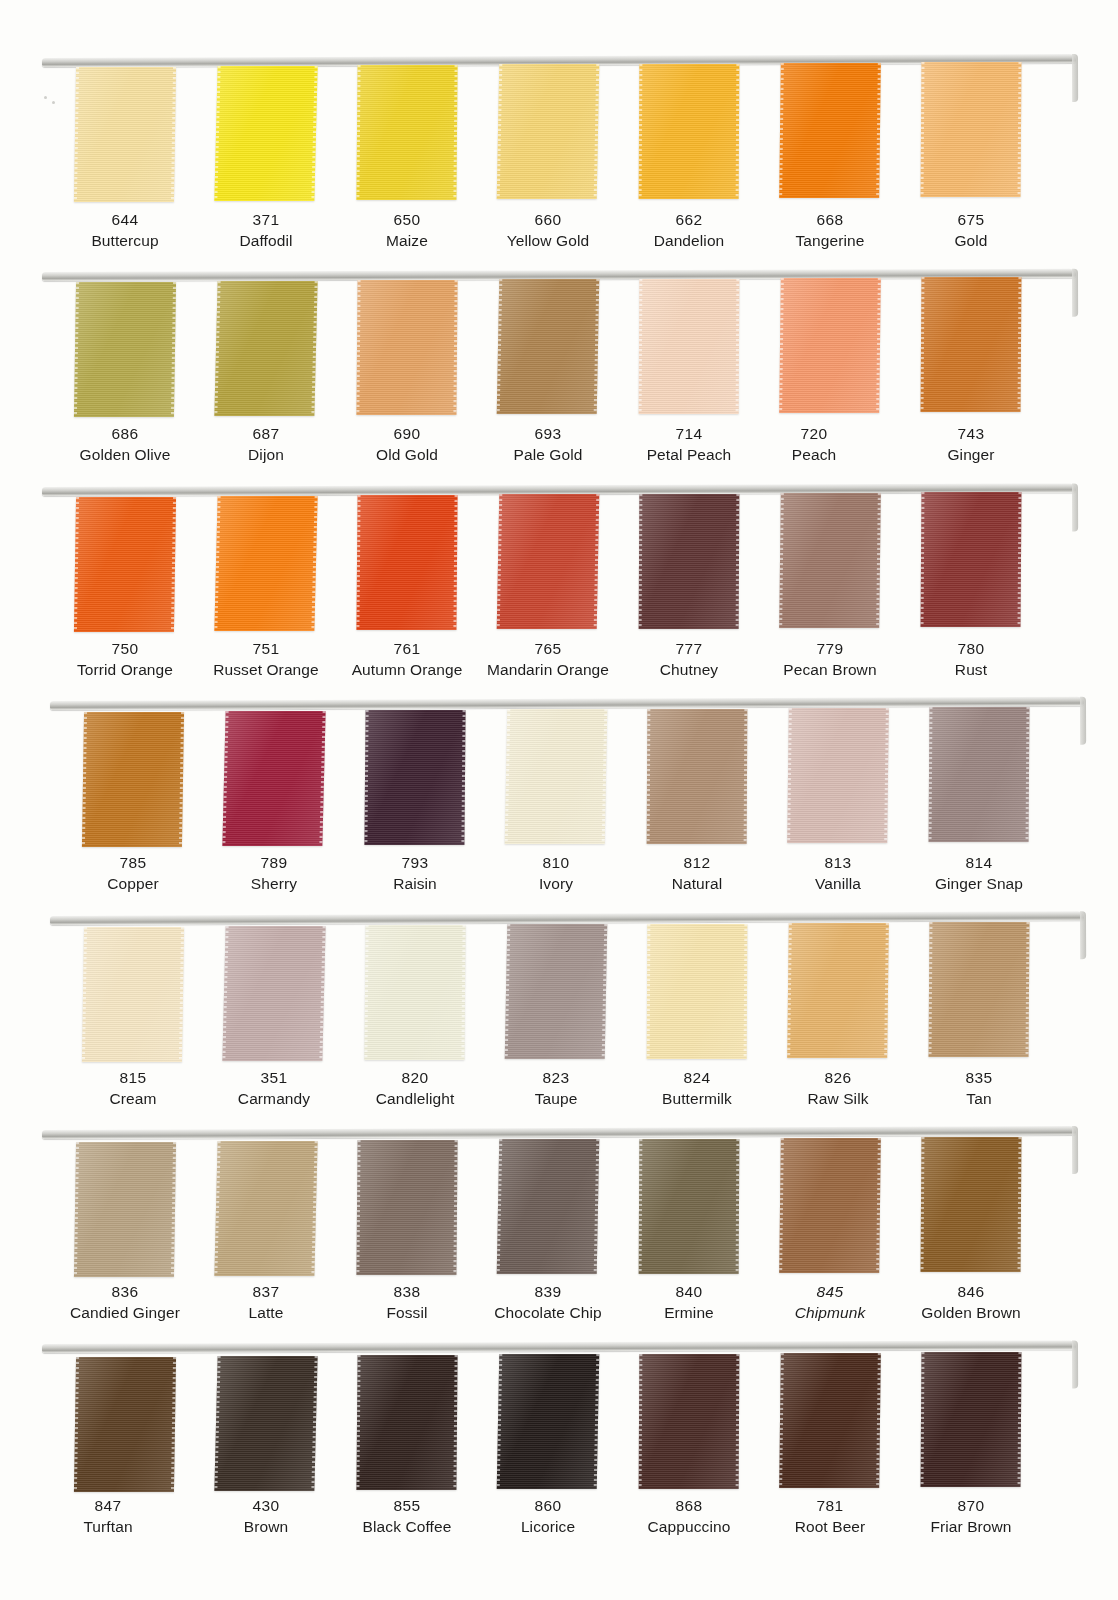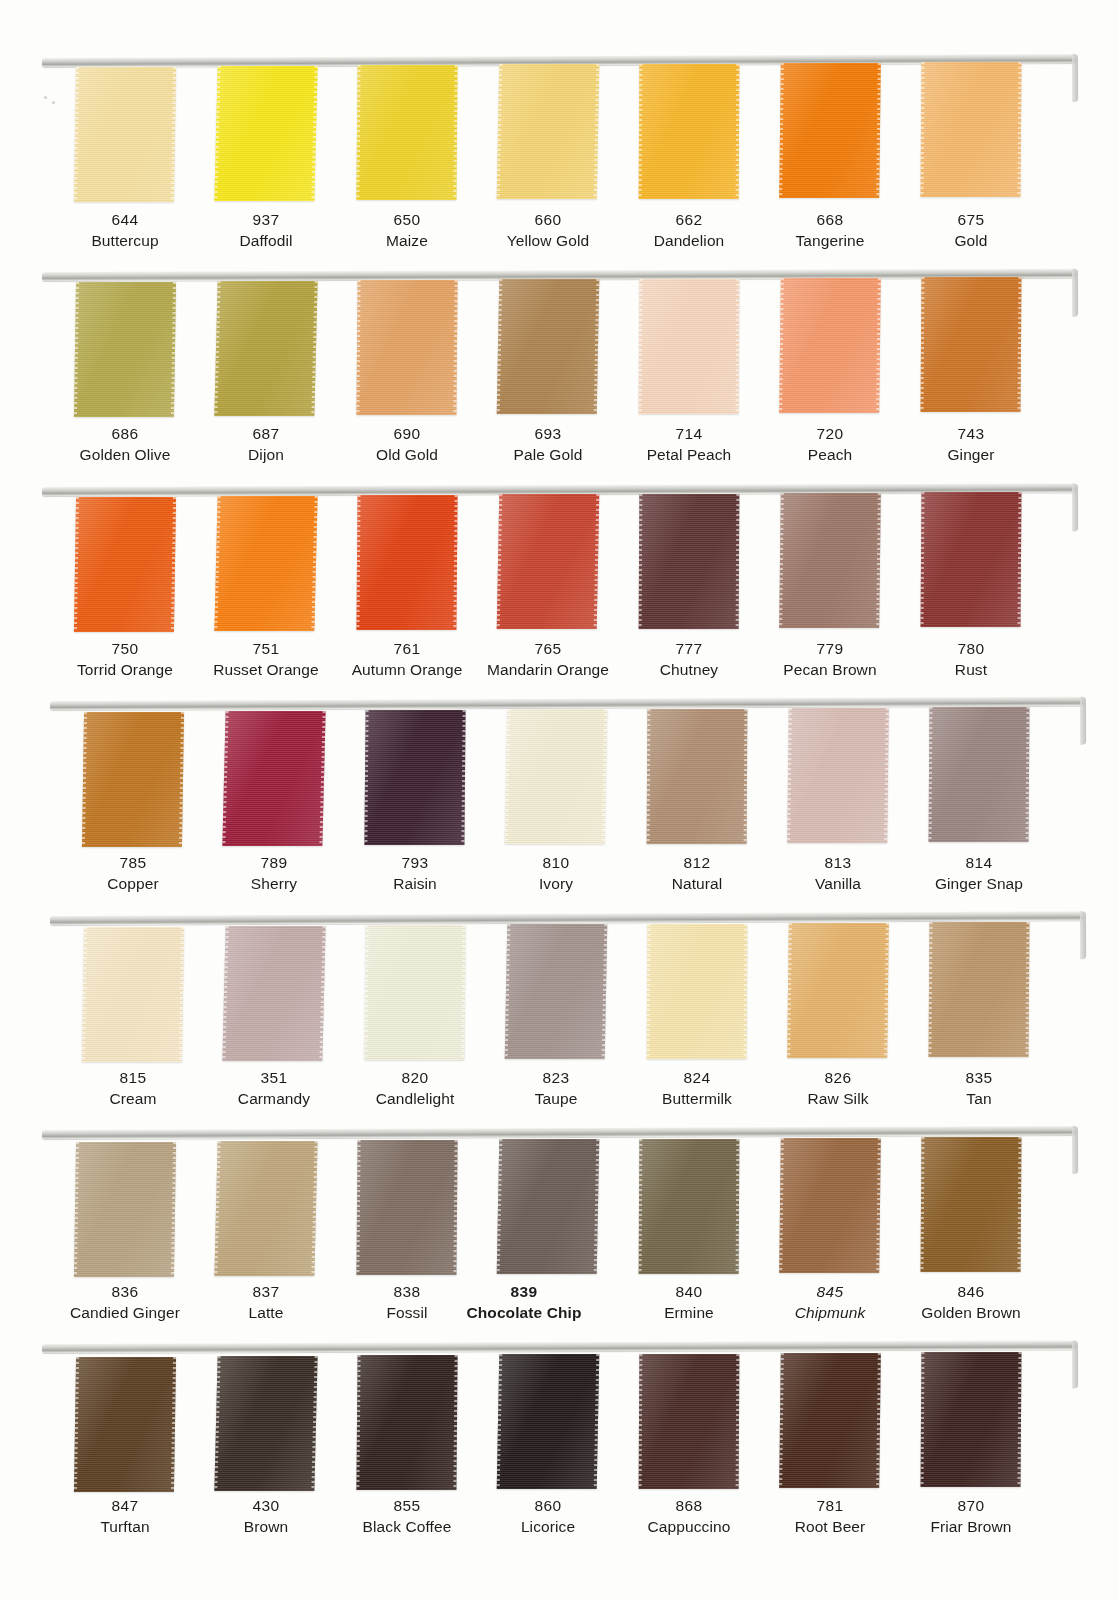--- a/index.html
+++ b/index.html
@@ -156,21 +156,21 @@
         <div class="cell" style="left: 887px;">
           <div class="ribbon" style="top: 0px; transform: skewX(-0.4deg); background-color: rgb(246, 185, 109);"></div>
         </div>
       </div>
       <div class="labels">
         <div class="label" style="left: 41px;">
           <div class="code">644</div>
           <div class="cname">Buttercup</div>
         </div>
         <div class="label" style="left: 182px;">
-          <div class="code">937</div>
+          <div class="code">371</div>
           <div class="cname">Daffodil</div>
         </div>
         <div class="label" style="left: 323px;">
           <div class="code">650</div>
           <div class="cname">Maize</div>
         </div>
         <div class="label" style="left: 464px;">
           <div class="code">660</div>
           <div class="cname">Yellow Gold</div>
         </div>
@@ -227,21 +227,21 @@
           <div class="cname">Old Gold</div>
         </div>
         <div class="label" style="left: 464px;">
           <div class="code">693</div>
           <div class="cname">Pale Gold</div>
         </div>
         <div class="label" style="left: 605px;">
           <div class="code">714</div>
           <div class="cname">Petal Peach</div>
         </div>
-        <div class="label" style="left: 746px;">
+        <div class="label" style="left: 730px;">
           <div class="code">720</div>
           <div class="cname">Peach</div>
         </div>
         <div class="label" style="left: 887px;">
           <div class="code">743</div>
           <div class="cname">Ginger</div>
         </div>
       </div>
     </div>
     <div class="row" style="position: absolute; left: 0px; top: 487px;">
@@ -443,21 +443,21 @@
           <div class="cname">Candied Ginger</div>
         </div>
         <div class="label" style="left: 182px;">
           <div class="code">837</div>
           <div class="cname">Latte</div>
         </div>
         <div class="label" style="left: 323px;">
           <div class="code">838</div>
           <div class="cname">Fossil</div>
         </div>
-        <div class="label" style="left: 440px; font-weight: bold;">
+        <div class="label" style="left: 464px;">
           <div class="code">839</div>
           <div class="cname">Chocolate Chip</div>
         </div>
         <div class="label" style="left: 605px;">
           <div class="code">840</div>
           <div class="cname">Ermine</div>
         </div>
         <div class="label" style="left: 746px; font-style: italic;">
           <div class="code">845</div>
           <div class="cname">Chipmunk</div>
@@ -487,21 +487,21 @@
           <div class="ribbon" style="top: 5.6px; transform: skewX(-0.3deg); background-color: rgb(74, 43, 38);"></div>
         </div>
         <div class="cell" style="left: 746px;">
           <div class="ribbon" style="top: 4.6px; transform: skewX(-0.7deg); background-color: rgb(74, 42, 28);"></div>
         </div>
         <div class="cell" style="left: 887px;">
           <div class="ribbon" style="top: 3.6px; transform: skewX(-0.4deg); background-color: rgb(61, 35, 32);"></div>
         </div>
       </div>
       <div class="labels">
-        <div class="label" style="left: 41px;">
+        <div class="label" style="left: 24px;">
           <div class="code">847</div>
           <div class="cname">Turftan</div>
         </div>
         <div class="label" style="left: 182px;">
           <div class="code">430</div>
           <div class="cname">Brown</div>
         </div>
         <div class="label" style="left: 323px;">
           <div class="code">855</div>
           <div class="cname">Black Coffee</div>

